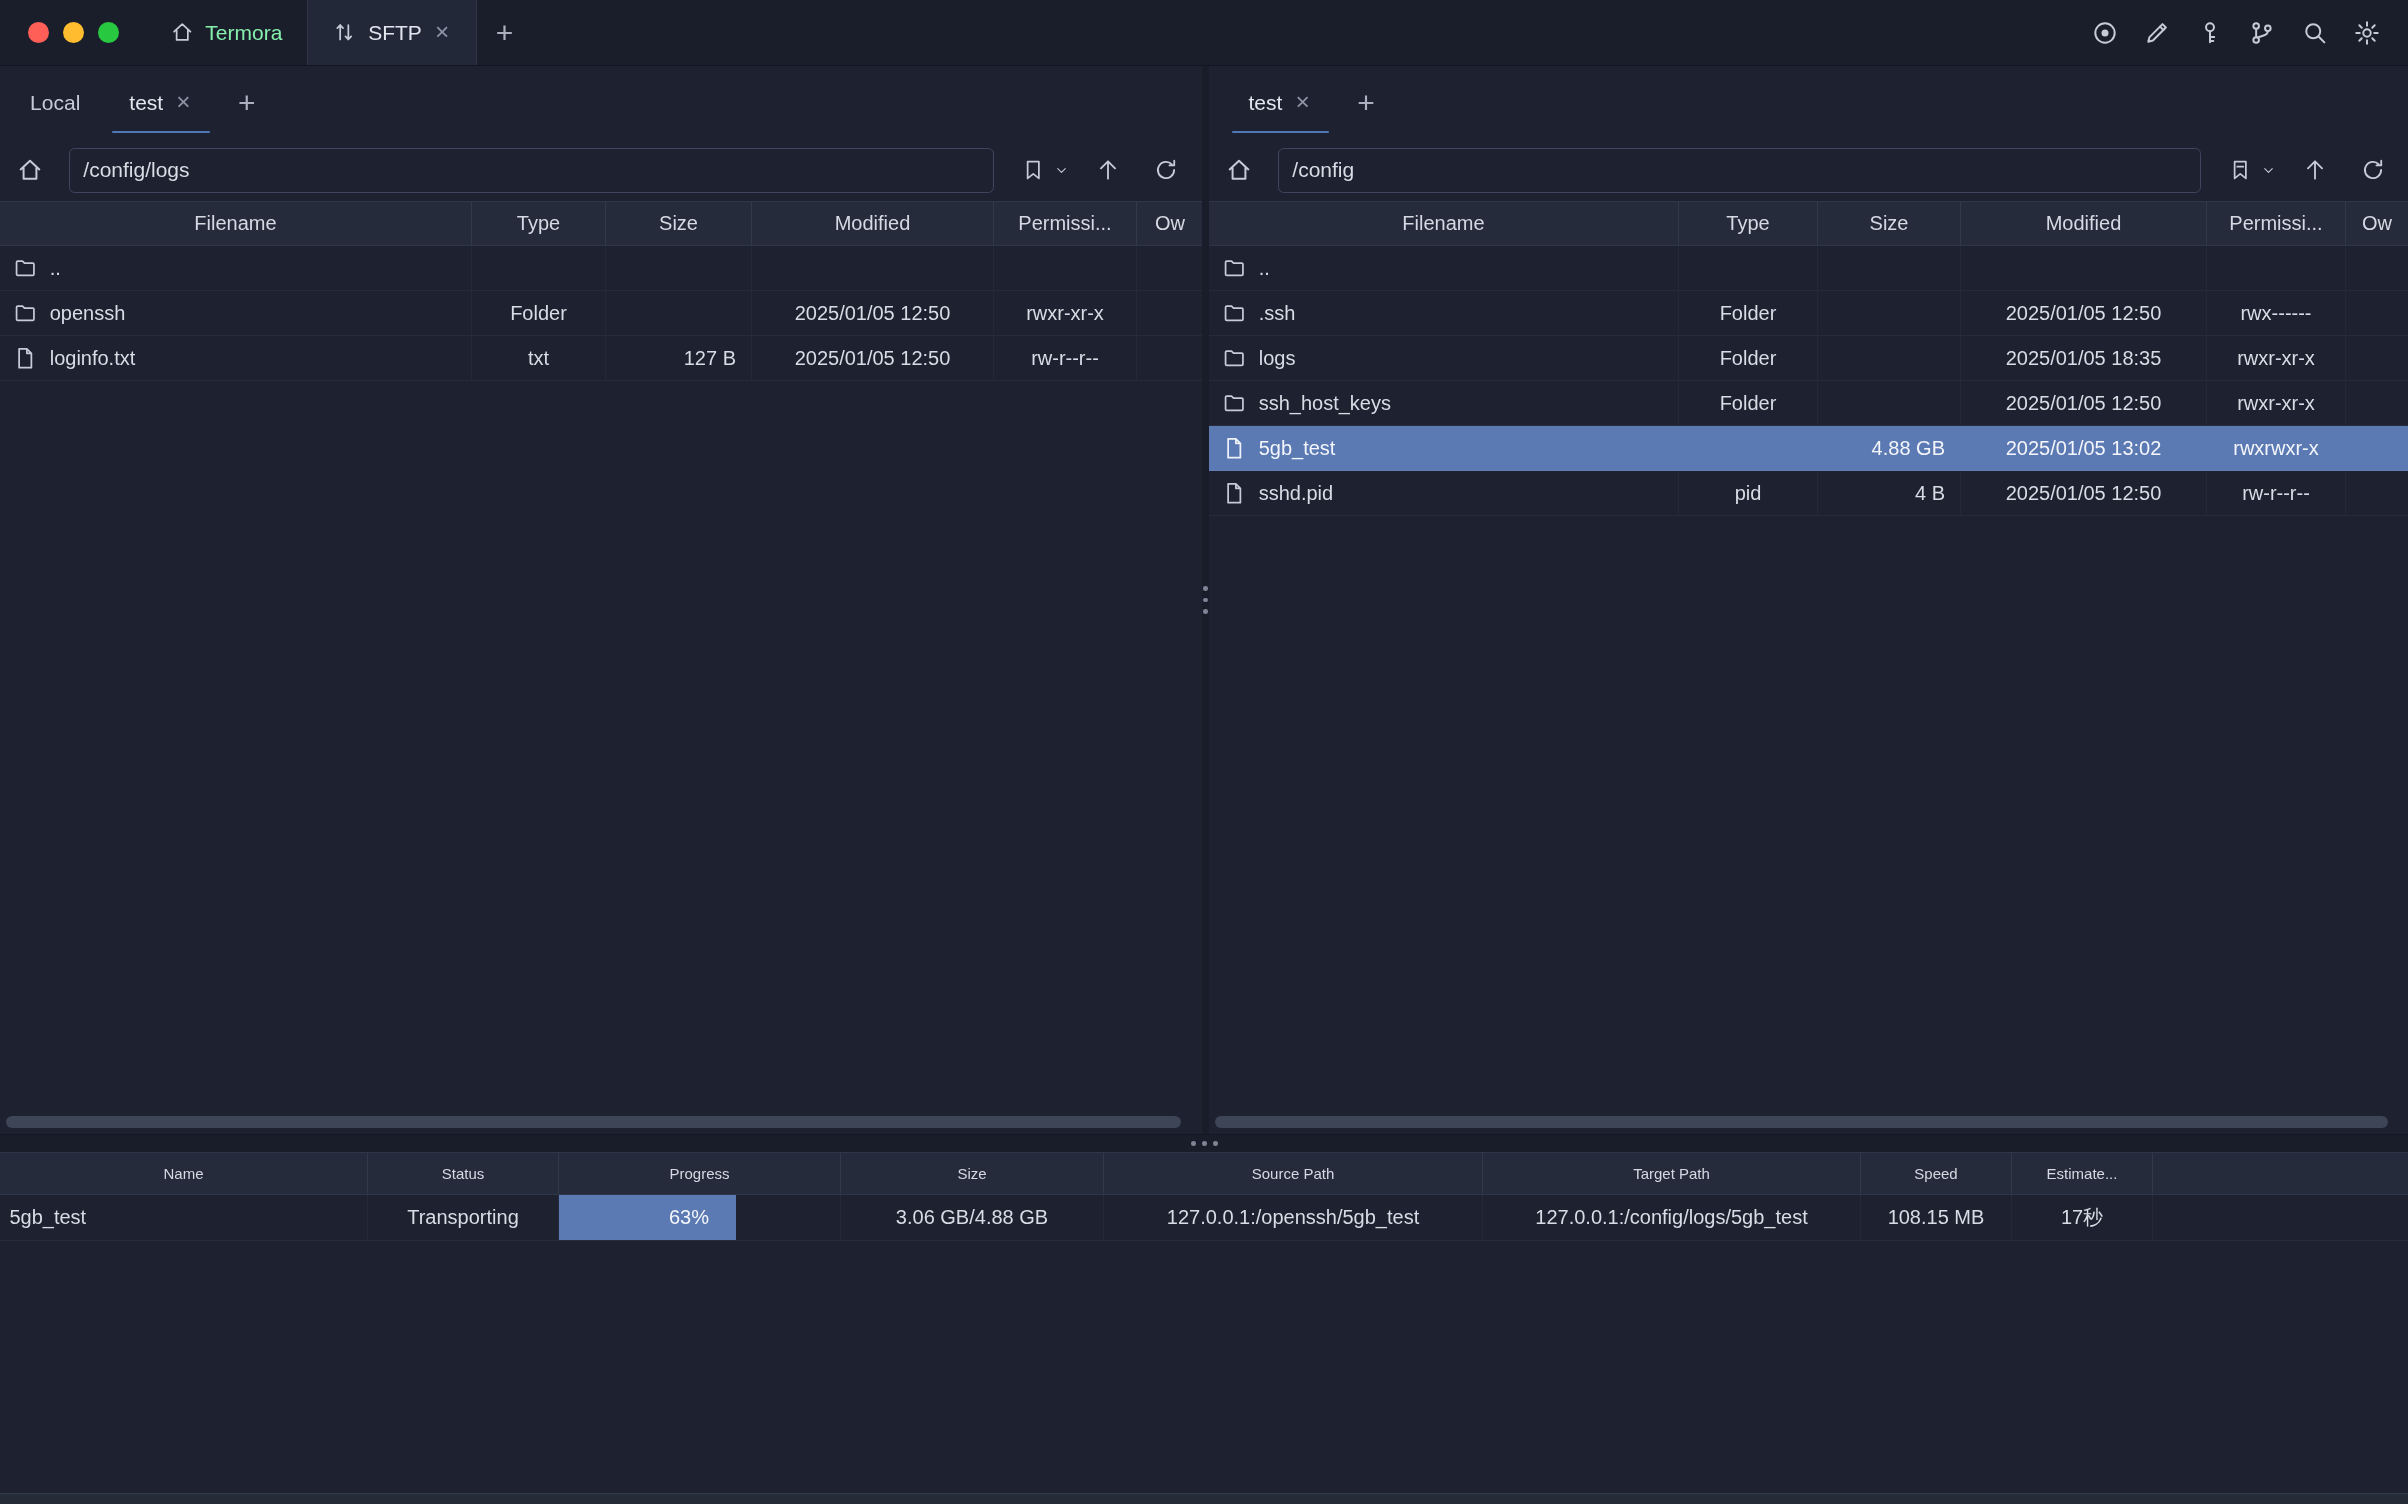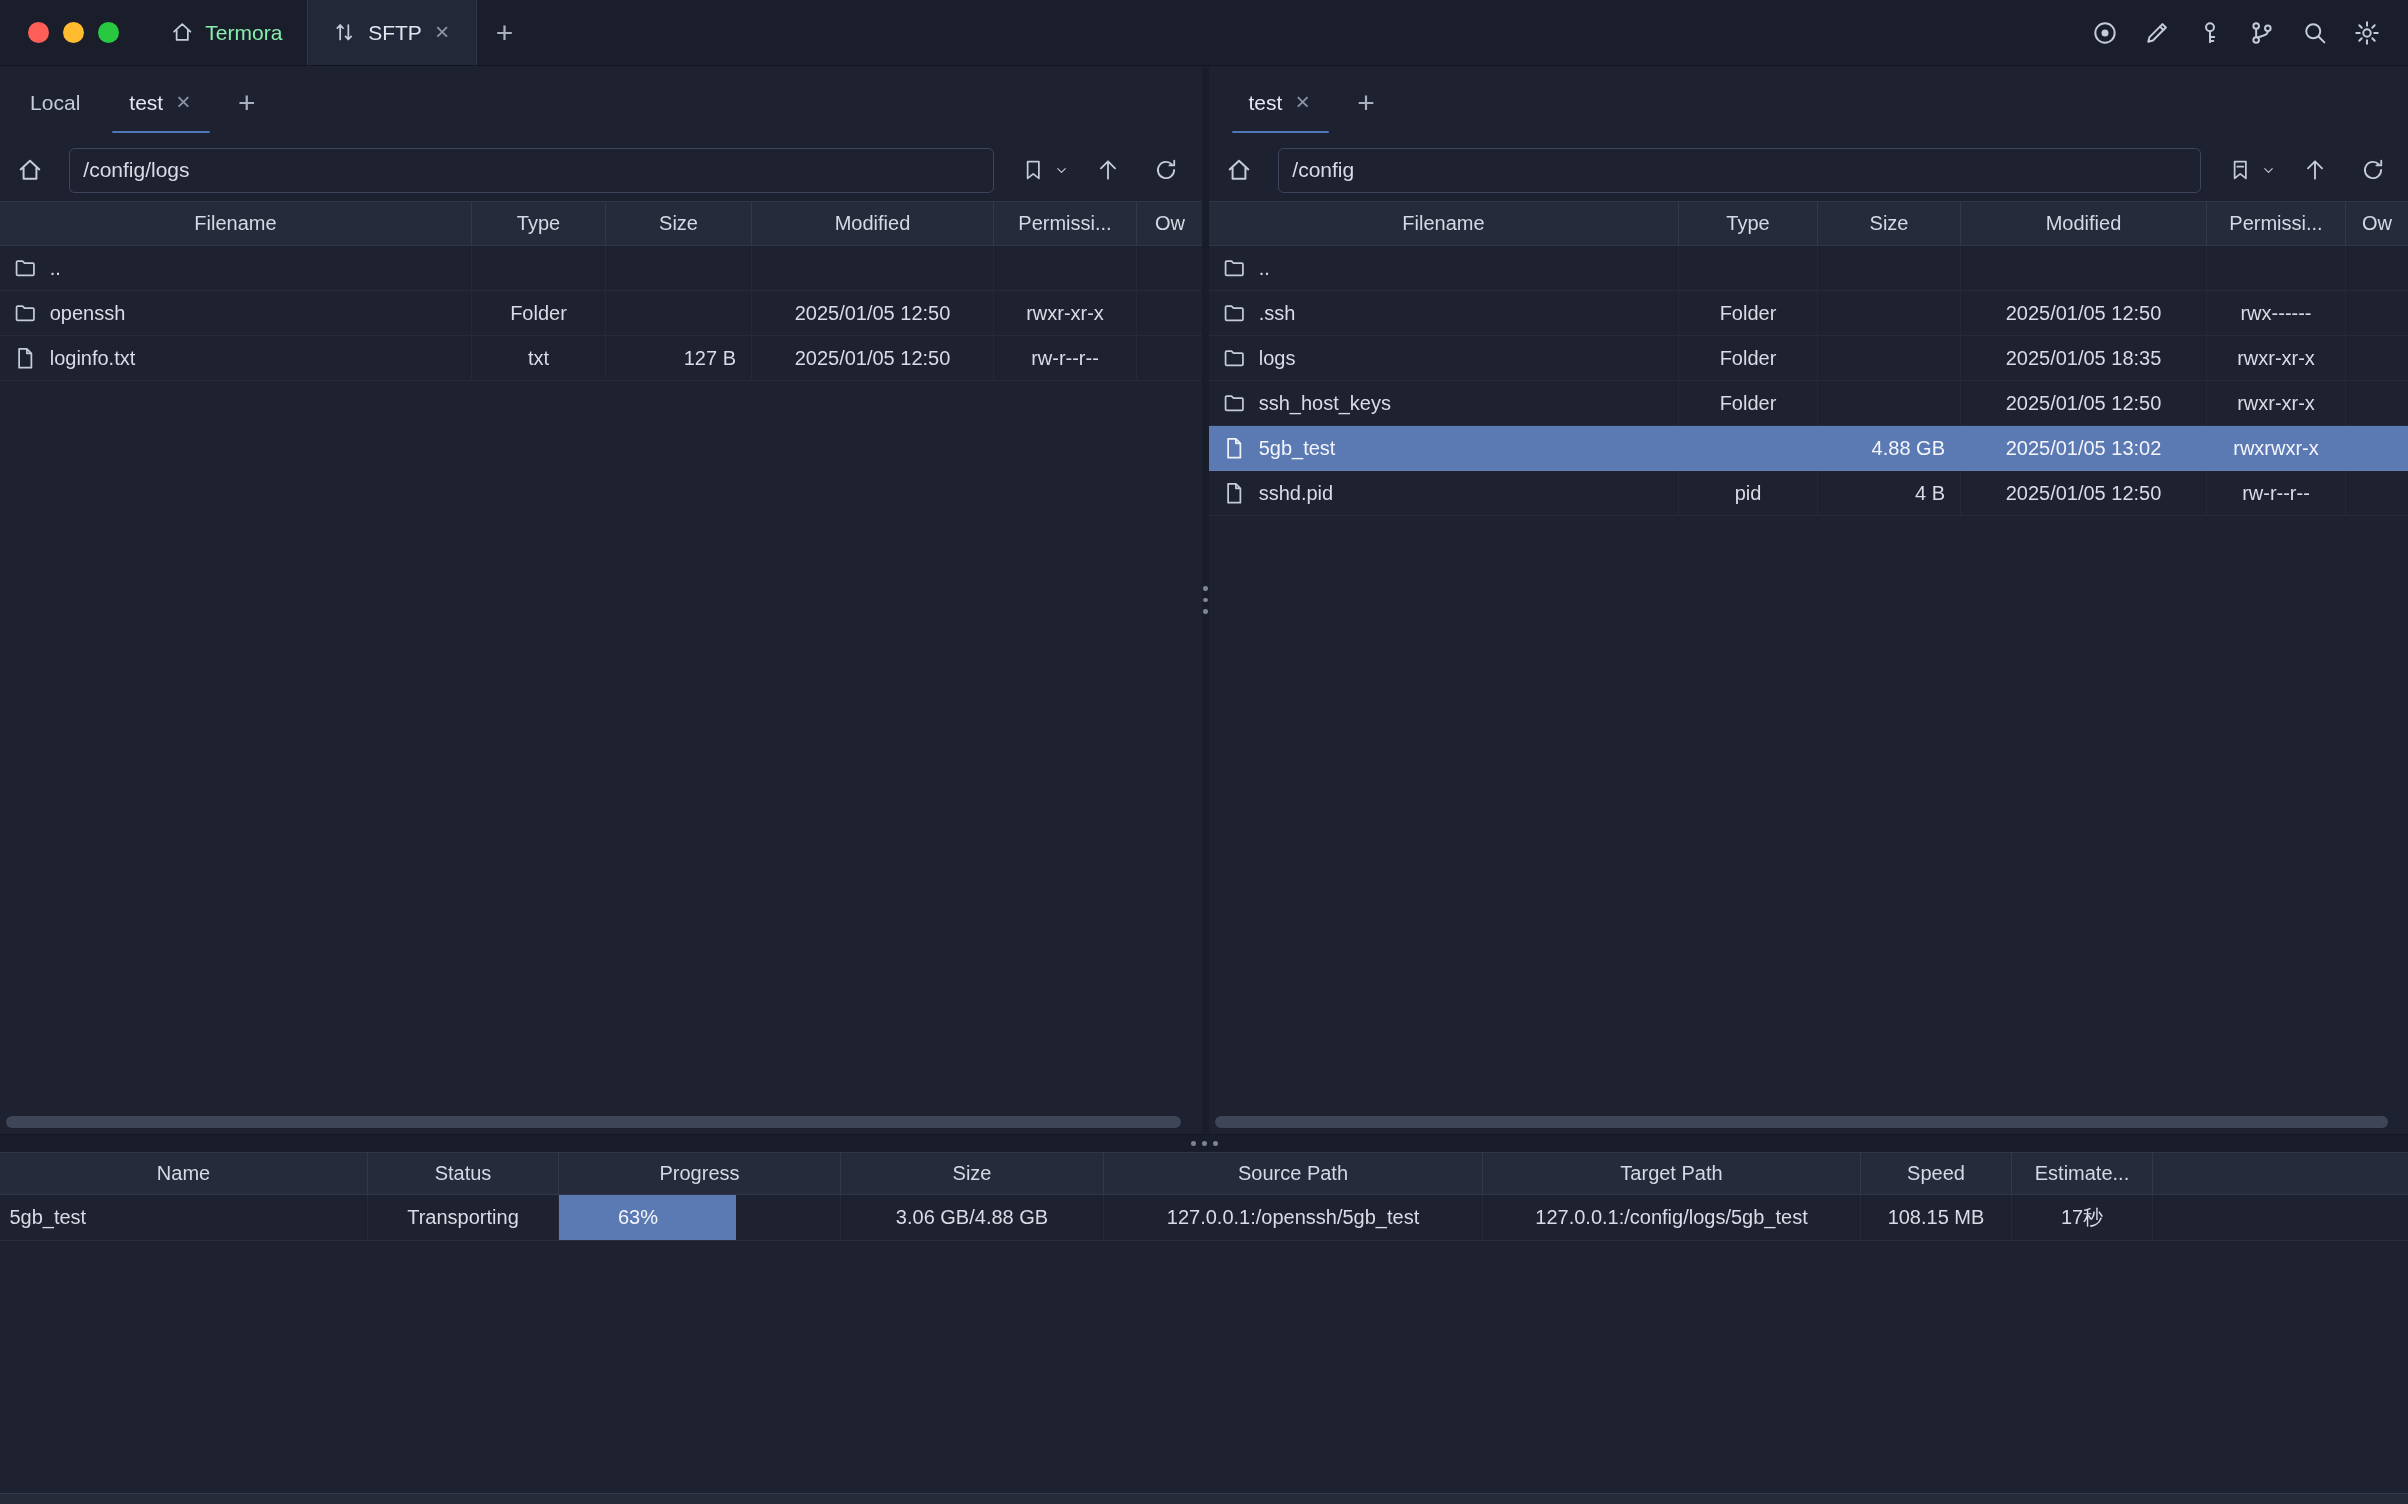--- a/index.html
+++ b/index.html
@@ -75,28 +75,28 @@
   .hscroll{position:absolute;left:5.6px;right:21px;bottom:5.6px;height:12.2px;border-radius:6.6px;background:#3d4556;}
 
   
   .hsplit{position:absolute;top:1134px;left:0;width:2409px;height:18px;background:#191d29;border-top:0.9px solid #141824;
     display:flex;align-items:center;justify-content:center;gap:6.6px;}
 
   
   .tr-head,.tr-row{display:grid;grid-template-columns:368px 191px 282px 263px 379px 378px 151px 141px 255px;}
   .tr-head{position:absolute;top:1152px;left:0;width:2409px;height:43px;background:#262b3b;
     border-top:0.9px solid #2f364a;border-bottom:0.9px solid #2f364a;}
-  .tr-head .hcell{display:flex;align-items:center;justify-content:center;border-right:0.9px solid #323949;font-size:20px;color:#d5d9e3;white-space:nowrap;overflow:hidden;}
+  .tr-head .hcell{display:flex;align-items:center;justify-content:center;border-right:0.9px solid #323949;font-size:15px;color:#d5d9e3;white-space:nowrap;overflow:hidden;}
   .tr-head .hcell:last-child{border-right:none;}
   .tr-row{position:absolute;top:1195px;left:0;width:2409px;height:46px;border-bottom:0.9px solid rgba(255,255,255,0.05);}
   .tr-row .cell{font-size:20px;}
   .tr-row .cell.name{padding-left:9.4px;}
   .progress-cell{position:relative;padding:0;display:block;border-right:0.9px solid rgba(255,255,255,0.035);}
   .progress-fill{position:absolute;left:0;top:0;bottom:0;background:#5b79b2;
-    display:flex;align-items:center;justify-content:center;padding-right:19px;color:#f4f6fb;font-size:20px;}
+    display:flex;align-items:center;justify-content:flex-end;padding-right:27px;color:#f4f6fb;font-size:20px;}
 
   .bottom-strip{position:absolute;left:0;bottom:0;width:2409px;height:12.2px;background:#262b38;border-top:0.9px solid #343b4e;}
 </style>
 </head>
 <body>
 
 <div id="app">
 
   <header class="titlebar">
     <div class="traffic">

